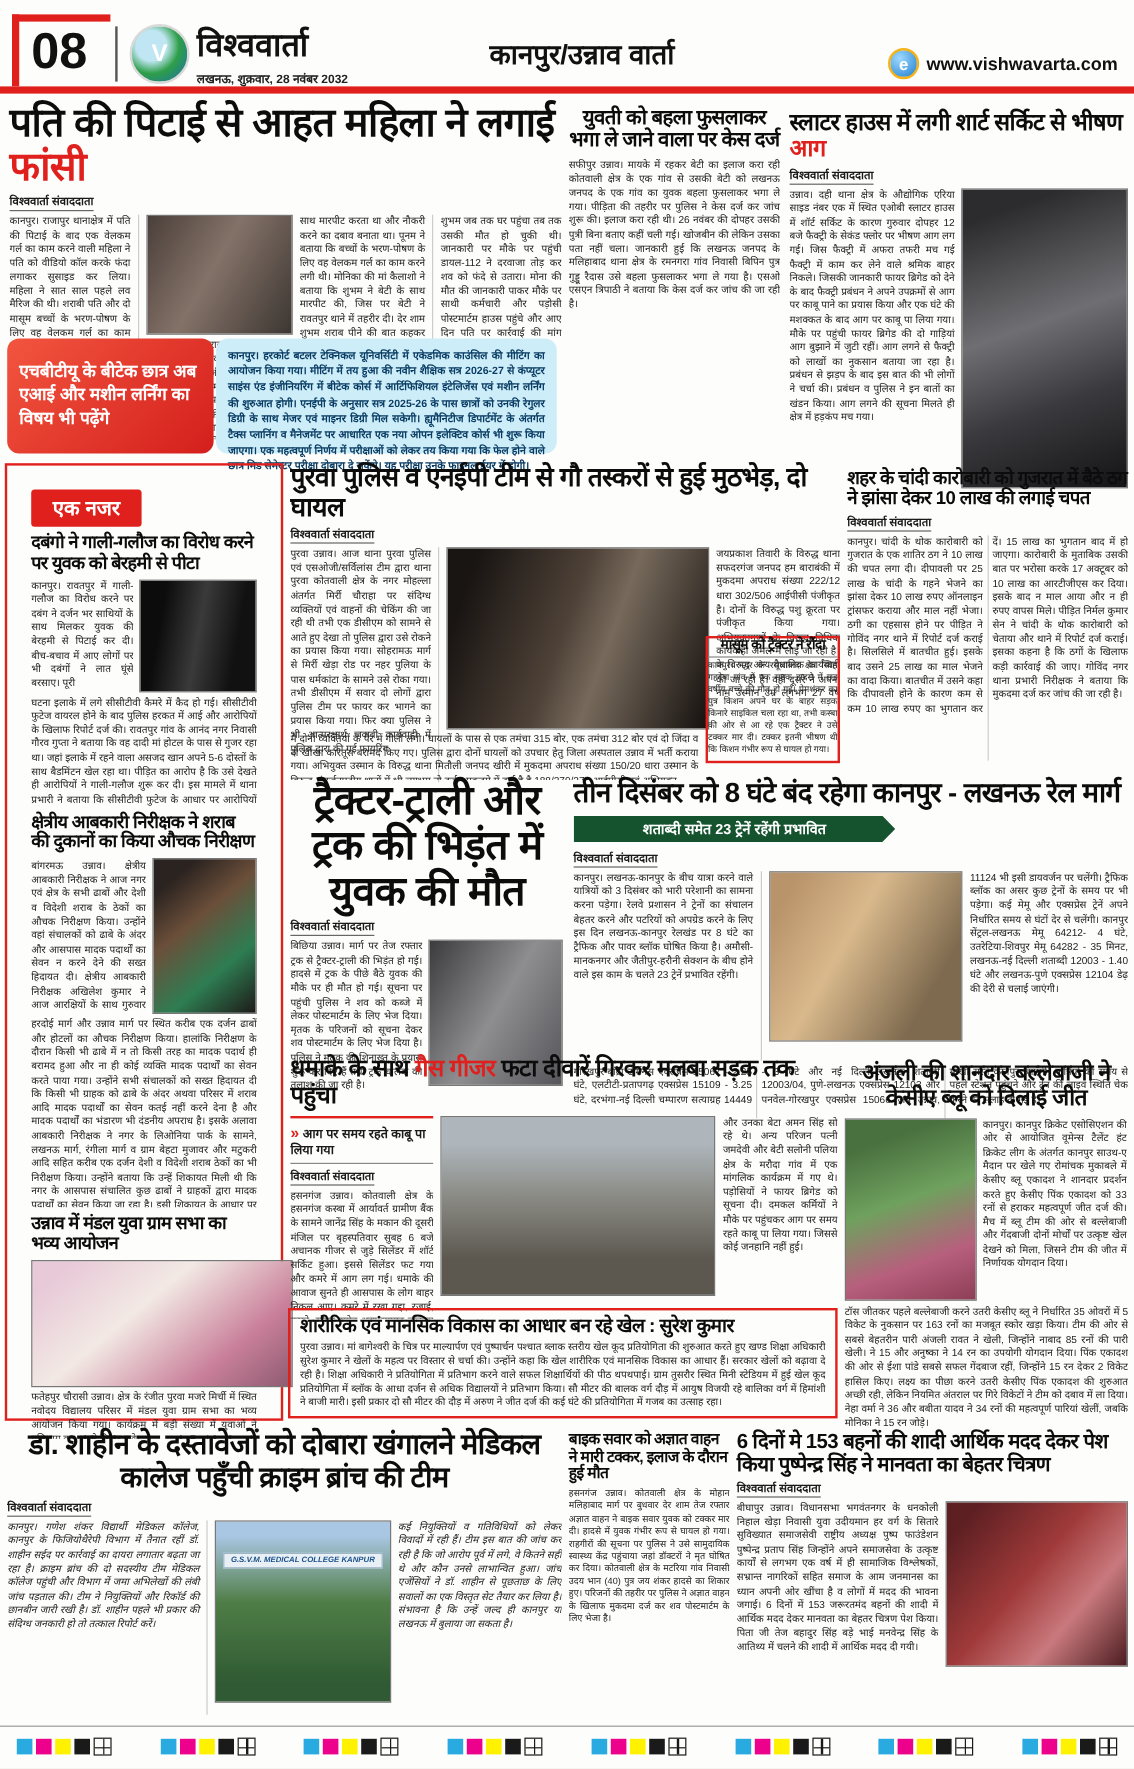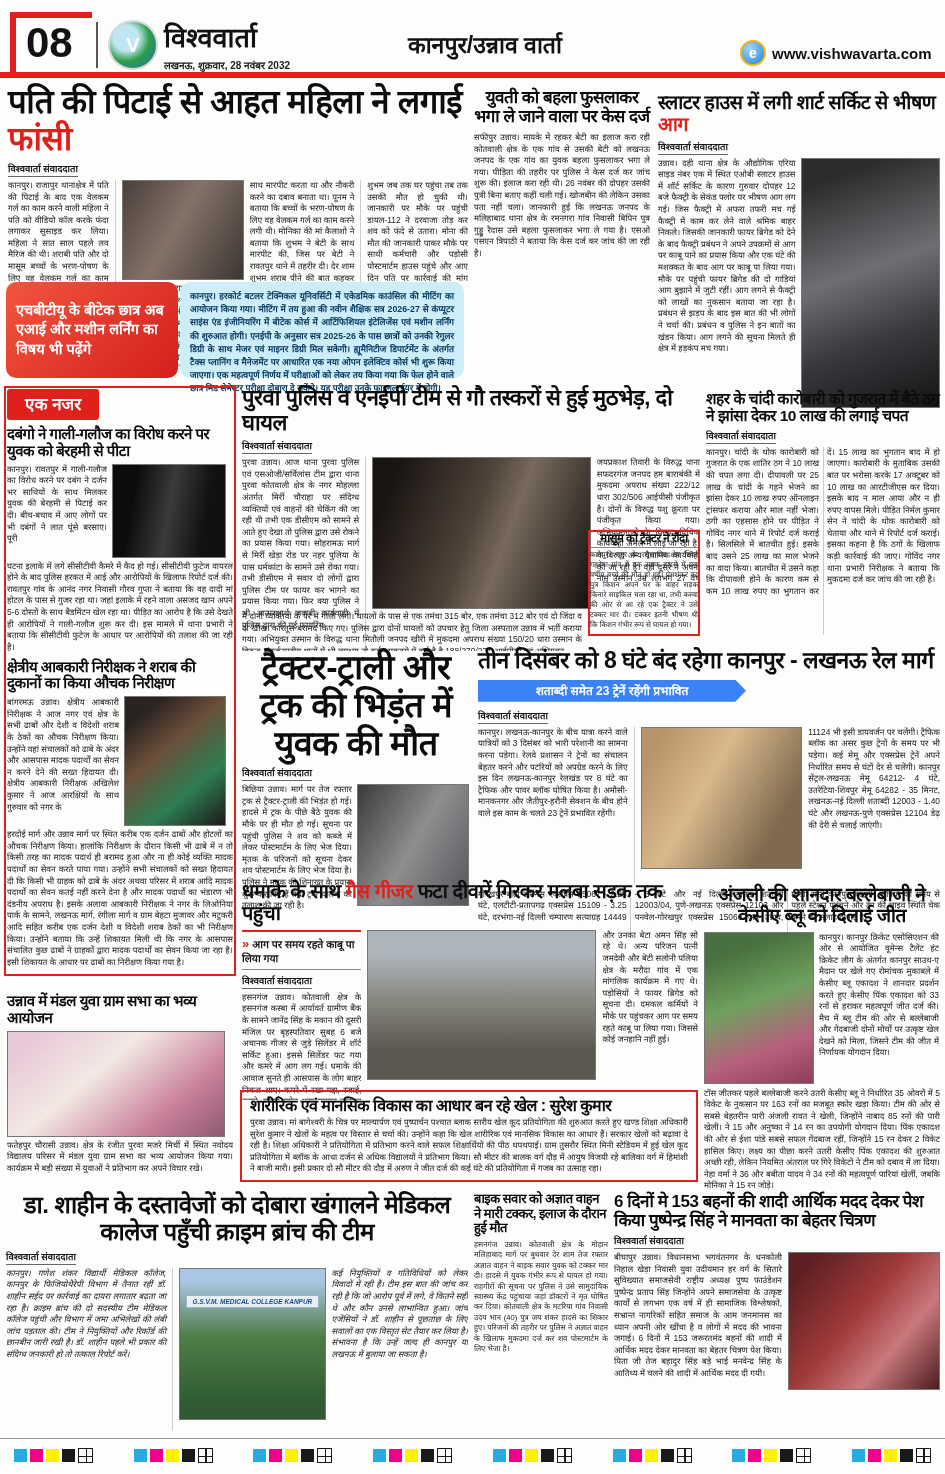--- a/index.html
+++ b/index.html
@@ -44,21 +44,21 @@
   .ph-college{background:linear-gradient(180deg,#a9c6e2 8%,#4f7d46 45%,#2f5a33 90%);}
   .ph-ceremony{background:linear-gradient(130deg,#5d1f22 10%,#a03a3a 45%,#c9797d 70%,#4c1d20);}
   .sign{background:#e8f0f6;color:#1b4f8a;font-size:6.5px;font-weight:800;text-align:center;padding:2px 1px;margin:26px 6px 0;border:1px solid #9db5c9;}
   
   .redbox{background:linear-gradient(135deg,#f2553f,#d41f1c);color:#fff;font-weight:800;border-radius:10px;
           display:flex;align-items:center;padding:10px;line-height:1.35;}
   .bluebox{background:#cdeef9;color:#0a3c64;border-radius:10px;padding:8px 10px;font-size:8.8px;font-weight:700;
            line-height:1.5;text-align:justify;}
   .outline-red{border:2px solid #e0201d;}
   .badge{background:#e0201d;color:#fff;font-weight:800;font-size:17px;display:inline-block;padding:3px 18px 5px;border-radius:3px;}
-  .ribbon{background:#3b82f6;color:#fff;font-weight:800;font-size:12px;display:flex;align-items:center;justify-content:center;
+  .ribbon{background:#14532d;color:#fff;font-weight:800;font-size:12px;display:flex;align-items:center;justify-content:center;
           clip-path:polygon(0 0,96% 0,100% 50%,96% 100%,0 100%);}
   .bullet-blk{border-top:2px solid #e0201d;border-bottom:1px solid #888;padding:4px 0;font-size:10.5px;font-weight:800;}
   .bullet-blk .bq{color:#e0201d;font-size:13px;margin-right:3px;}
   
   .pbar{display:flex;justify-content:space-between;align-items:center;padding:0 14px;}
   .pgrp{display:flex;gap:3px;align-items:center;}
   .sq{width:13px;height:13px;display:inline-block;}
   .sq.c{background:#29abe2;} .sq.m{background:#ec008c;} .sq.y{background:#fff200;} .sq.k{background:#1a1a1a;}
   .reg{width:13px;height:13px;border:1.5px solid #1a1a1a;display:inline-block;position:relative;}
   .reg:before{content:"";position:absolute;left:50%;top:0;bottom:0;width:1.5px;background:#1a1a1a;}
@@ -114,21 +114,21 @@
 
   <div class="abs" style="left:658px;top:92px;width:282px;">
     <div class="hl" style="font-size:19.5px;"><span>स्लाटर हाउस में लगी शार्ट सर्किट से भीषण </span><span class="accent">आग</span></div>
     <div class="byline">विश्ववार्ता संवाददाता</div>
     <div style="display:flex;gap:5px;">
       <div class="body" style="width:138px;height:248px;">उन्नाव। दही थाना क्षेत्र के औद्योगिक एरिया साइड नंबर एक में स्थित एओबी स्लाटर हाउस में शॉर्ट सर्किट के कारण गुरुवार दोपहर 12 बजे फैक्ट्री के सेकंड फ्लोर पर भीषण आग लग गई। जिस फैक्ट्री में अफरा तफरी मच गई फैक्ट्री में काम कर लेने वाले श्रमिक बाहर निकले। जिसकी जानकारी फायर ब्रिगेड को देने के बाद फैक्ट्री प्रबंधन ने अपने उपक्रमों से आग पर काबू पाने का प्रयास किया और एक घंटे की मशक्कत के बाद आग पर काबू पा लिया गया। मौके पर पहुंची फायर ब्रिगेड की दो गाड़ियां आग बुझाने में जुटी रहीं। आग लगने से फैक्ट्री को लाखों का नुकसान बताया जा रहा है। प्रबंधन से झड़प के बाद इस बात की भी लोगों ने चर्चा की। प्रबंधन व पुलिस ने इन बातों का खंडन किया। आग लगने की सूचना मिलते ही क्षेत्र में हड़कंप मच गया।</div>
       <div class="ph ph-smoke" style="width:138px;height:248px;"></div>
     </div>
   </div>
 
-  <div class="abs outline-red" style="left:4px;top:386px;width:232px;height:590px;padding:1px;box-sizing:border-box;">
+  <div class="abs outline-red" style="left:4px;top:386px;width:232px;height:798px;padding:20px;box-sizing:border-box;">
     <div class="badge">एक नजर</div>
     <div class="hl" style="font-size:15px;margin-top:6px;">दबंगो ने गाली-गलौज का विरोध करने पर युवक को बेरहमी से पीटा</div>
     <div style="display:flex;gap:5px;margin-top:4px;">
       <div class="body" style="width:100px;height:92px;">कानपुर। रावतपुर में गाली-गलौज का विरोध करने पर दबंग ने दर्जन भर साथियों के साथ मिलकर युवक की बेरहमी से पिटाई कर दी। बीच-बचाव में आए लोगों पर भी दबंगों ने लात घूंसे बरसाए। पूरी</div>
       <div class="ph ph-cctv" style="width:112px;height:92px;"></div>
     </div>
     <div class="body" style="height:92px;margin-top:3px;">घटना इलाके में लगे सीसीटीवी कैमरे में कैद हो गई। सीसीटीवी फुटेज वायरल होने के बाद पुलिस हरकत में आई और आरोपियों के खिलाफ रिपोर्ट दर्ज की। रावतपुर गांव के आनंद नगर निवासी गौरव गुप्ता ने बताया कि वह दादी मां होटल के पास से गुजर रहा था। जहां इलाके में रहने वाला असजद खान अपने 5-6 दोस्तों के साथ बैडमिंटन खेल रहा था। पीड़ित का आरोप है कि उसे देखते ही आरोपियों ने गाली-गलौज शुरू कर दी। इस मामले में थाना प्रभारी ने बताया कि सीसीटीवी फुटेज के आधार पर आरोपियों की तलाश की जा रही है।</div>
     <div class="hl" style="font-size:15px;margin-top:6px;">क्षेत्रीय आबकारी निरीक्षक ने शराब की दुकानों का किया औचक निरीक्षण</div>
     <div style="display:flex;gap:5px;margin-top:4px;align-items:center;">
       <div class="body" style="width:112px;height:128px;">बांगरमऊ उन्नाव। क्षेत्रीय आबकारी निरीक्षक ने आज नगर एवं क्षेत्र के सभी ढाबों और देशी व विदेशी शराब के ठेकों का औचक निरीक्षण किया। उन्होंने वहां संचालकों को ढाबे के अंदर और आसपास मादक पदार्थों का सेवन न करने देने की सख्त हिदायत दी। क्षेत्रीय आबकारी निरीक्षक अखिलेश कुमार ने आज आरक्षियों के साथ गुरुवार को नगर के</div>

